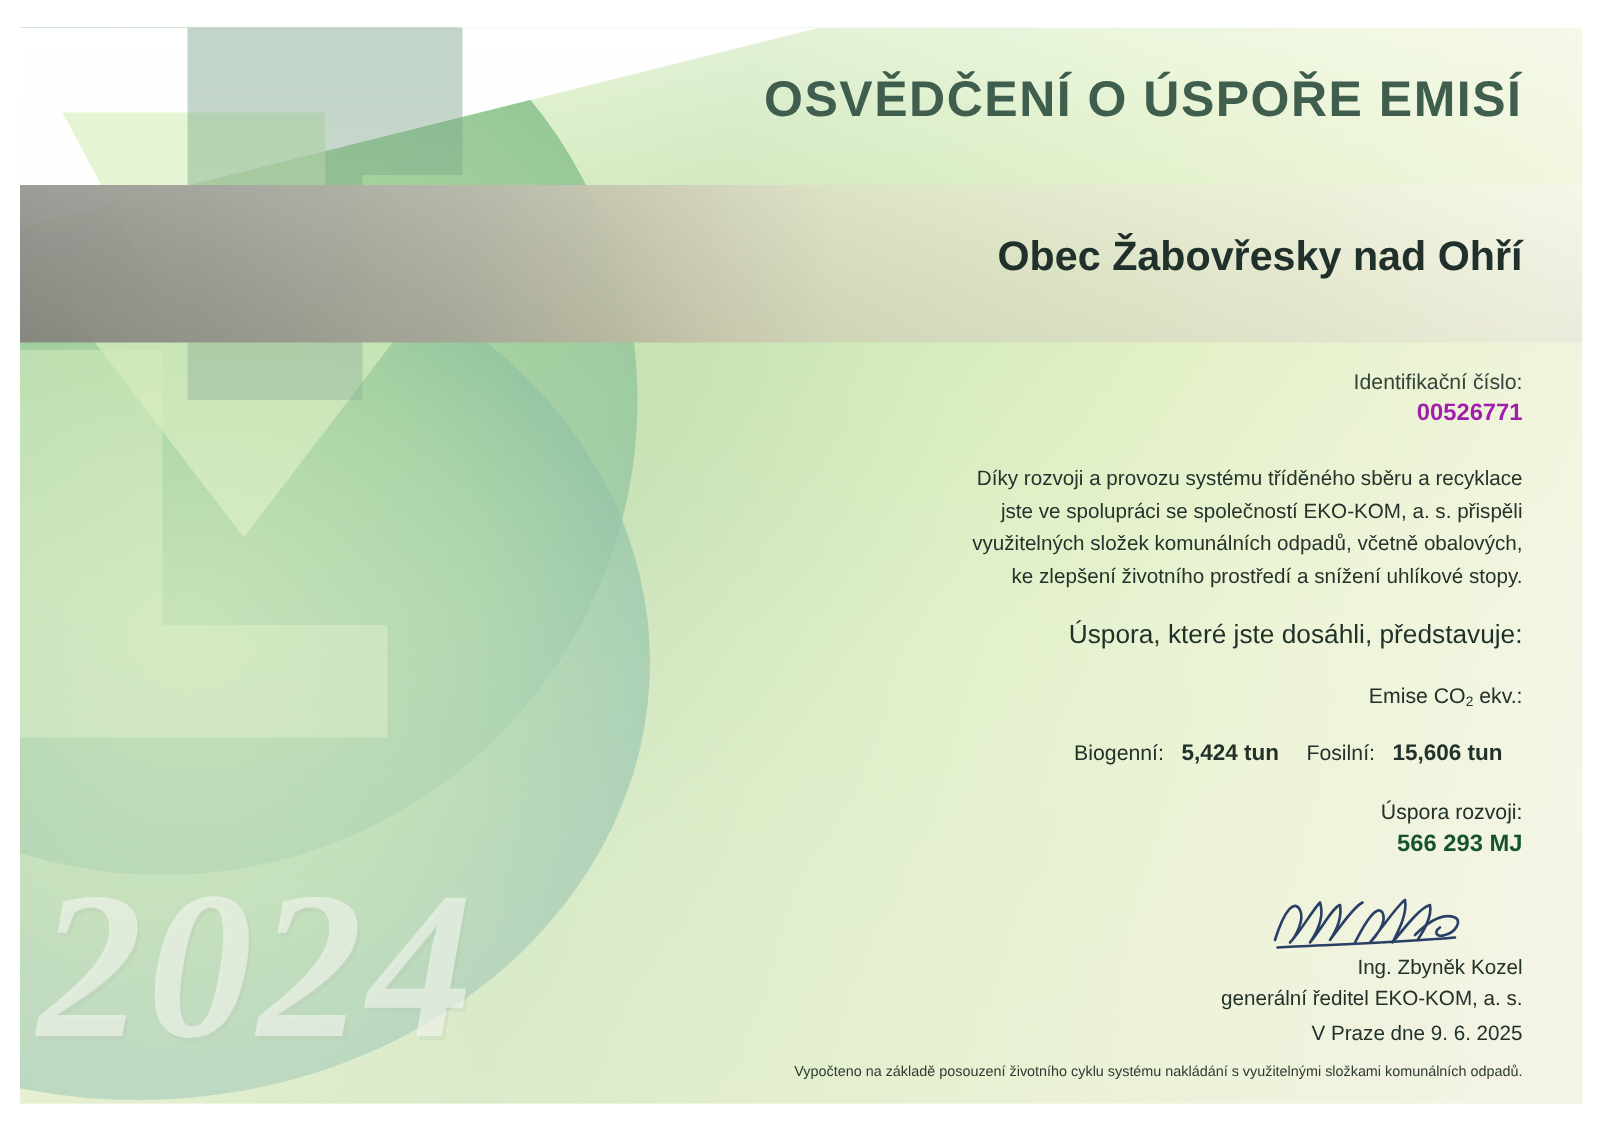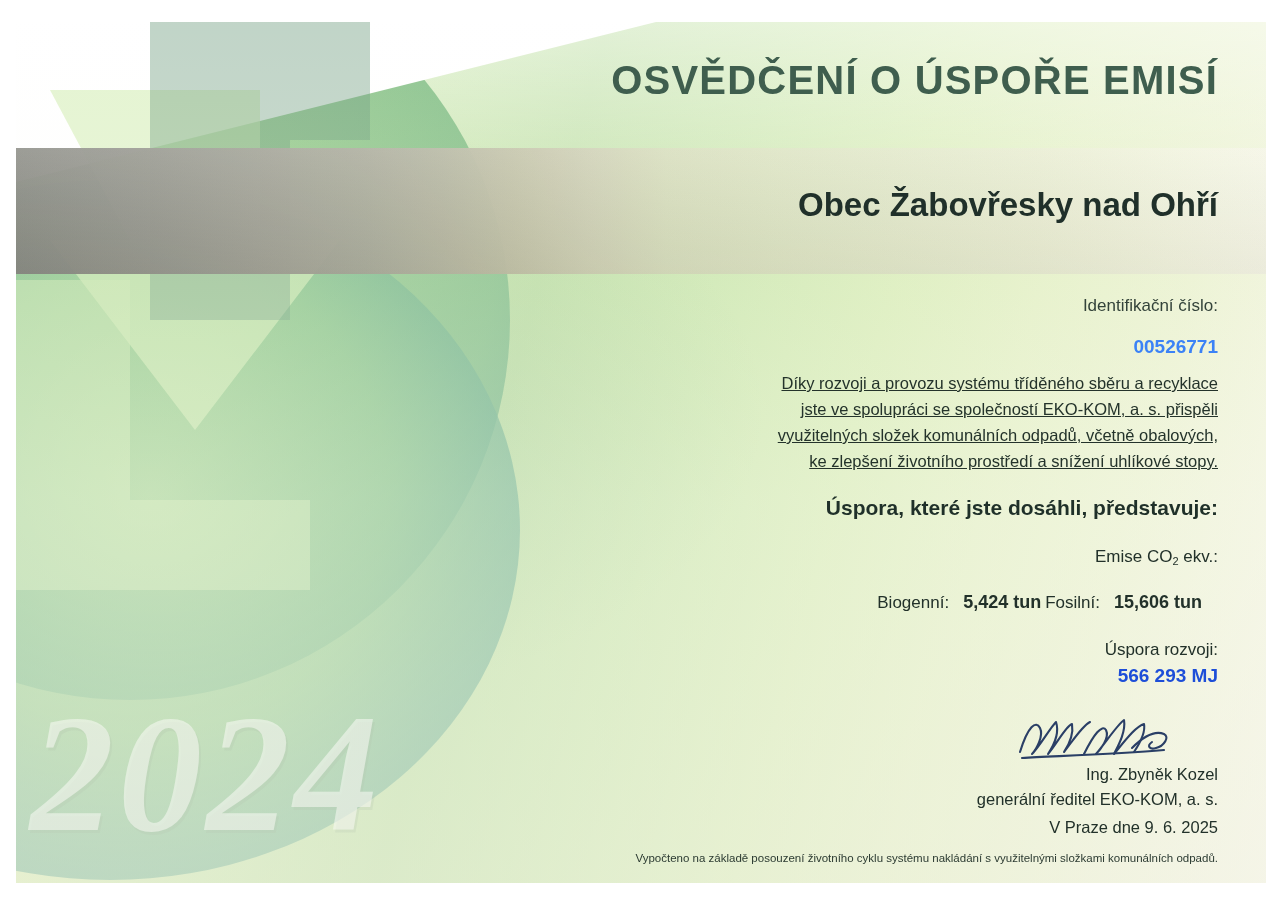--- a/index.html
+++ b/index.html
@@ -239,43 +239,42 @@
     font-size: 17px;
     color: #33433a;
     text-align: left;
   }
   .id-value {
     position: absolute;
     right: 62px;
     top: 320px;
     font-size: 19px;
     font-weight: 700;
-    color: #3b82f6;
-    text-align: right;
-    margin-top: 16px;
+    color: #a21caf;
+    text-align: right;
   }
 
   .body-text {
     position: absolute;
     right: 62px;
     top: 370px;
     width: 800px;
     text-align: right;
     font-size: 16.5px;
     line-height: 26px;
     color: #24332b;
   }
-  .body-text div { white-space: nowrap; text-decoration: underline; }
+  .body-text div { white-space: nowrap; }
 
   .savings-heading {
     position: absolute;
     right: 62px;
     top: 496px;
     font-size: 21px;
-    font-weight: 700;
+    font-weight: 400;
     color: #1f3029;
     text-align: right;
     white-space: nowrap;
   }
 
   .emise-label {
     position: absolute;
     right: 62px;
     top: 547px;
     font-size: 17px;
@@ -298,39 +297,40 @@
     align-items: baseline;
     gap: 4px;
     font-size: 17px;
     color: #22312a;
     white-space: nowrap;
   }
   .emise-row .lbl { margin-right: 10px; }
   .emise-row .val {
     font-weight: 700;
     font-size: 18px;
+    margin-right: 18px;
   }
   .emise-row .val.last { margin-right: 16px; }
 
   .energy-label {
     position: absolute;
     right: 62px;
     top: 640px;
     font-size: 17px;
     color: #22312a;
     text-align: right;
     white-space: nowrap;
   }
   .energy-value {
     position: absolute;
     right: 62px;
     top: 665px;
     font-size: 19px;
     font-weight: 700;
-    color: #1d4ed8;
+    color: #14532d;
     text-align: right;
     white-space: nowrap;
   }
 
   .signature {
     position: absolute;
     right: 96px;
     top: 712px;
     width: 170px;
     height: 54px;

